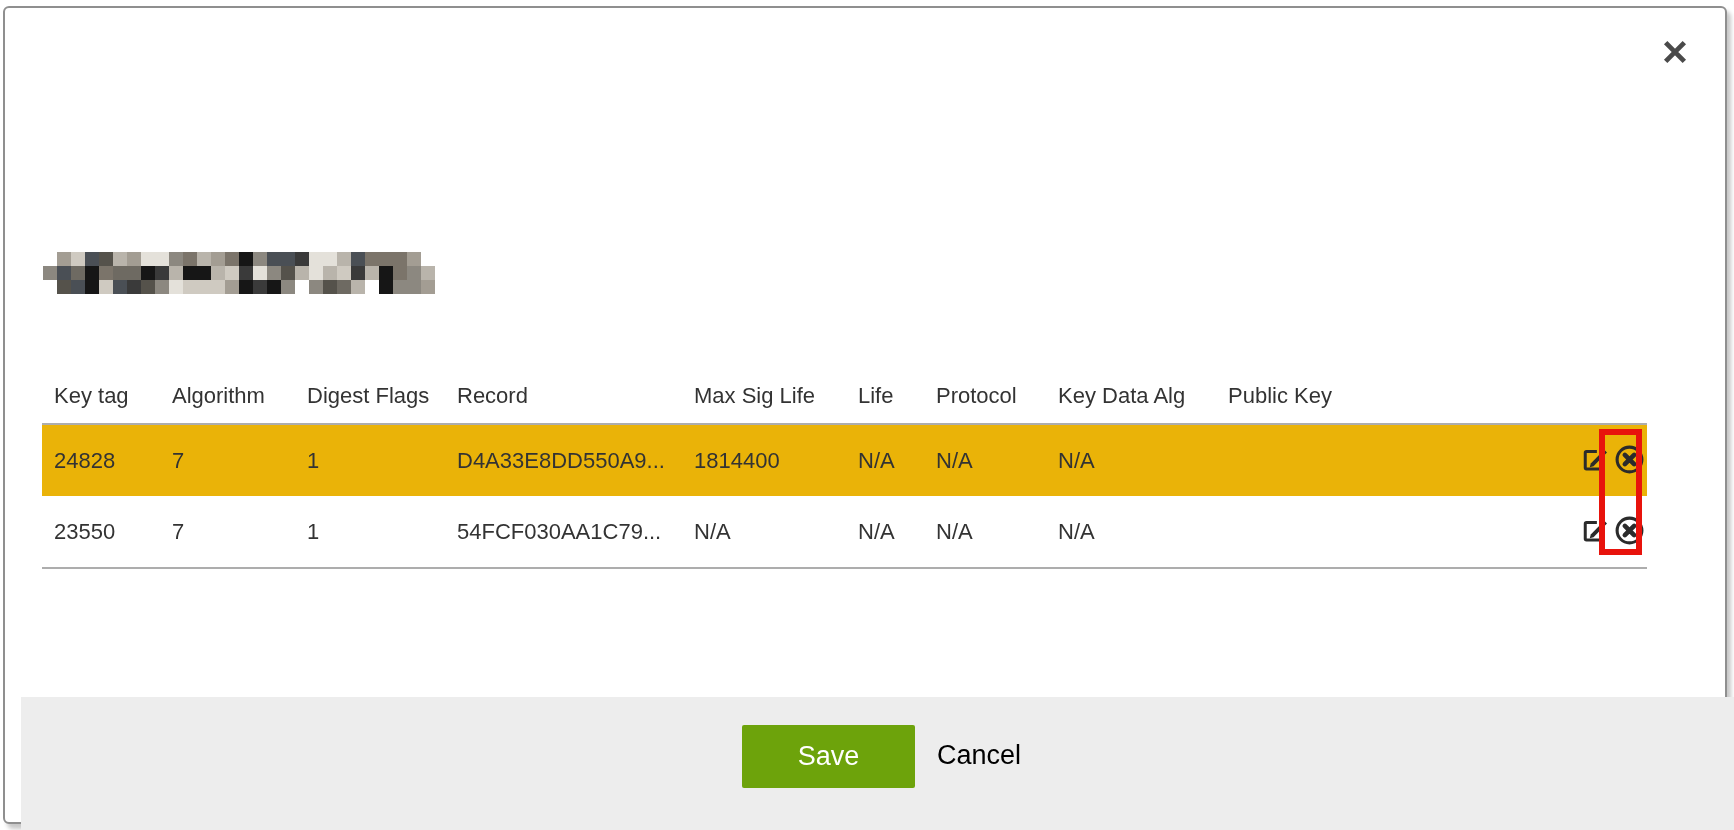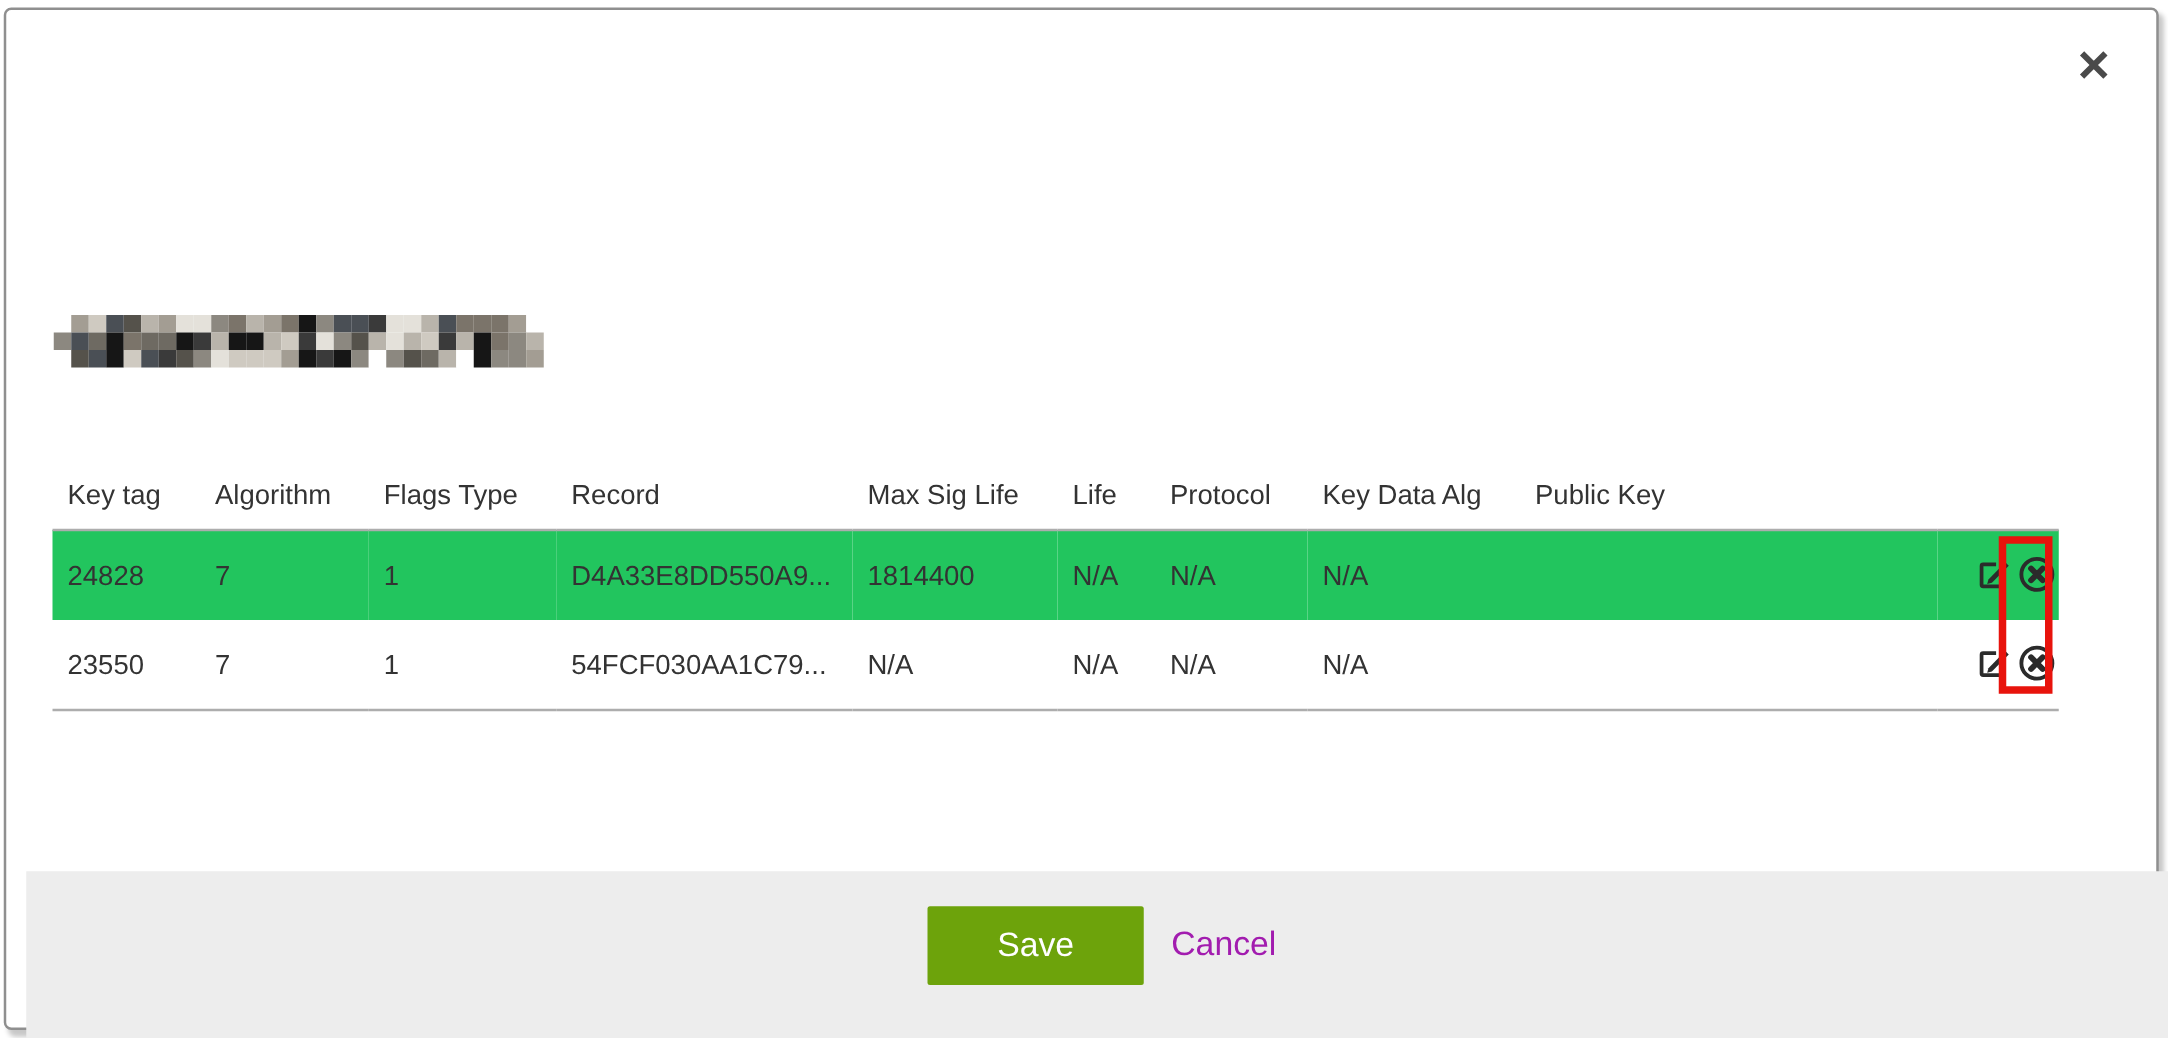--- a/index.html
+++ b/index.html
@@ -12,34 +12,34 @@
     cursor:pointer;padding:0;}
   .close-btn svg{display:block;margin:auto;}
   .mosaic{position:absolute;left:38px;top:244px;display:grid;
     grid-template-columns:repeat(28,14px);grid-auto-rows:14px;}
   .instruction{position:absolute;left:37px;top:284px;font-size:26px;color:#333;}
   table.ds{position:absolute;left:37px;top:360px;width:1605px;border-collapse:collapse;table-layout:fixed;
     font-size:22px;color:#333;}
   table.ds th{font-weight:400;text-align:left;padding:0 0 0 12px;height:55px;vertical-align:middle;
     border-bottom:2px solid #adadad;}
   table.ds td{padding:0 0 0 12px;height:71px;vertical-align:middle;}
-  tr.row-odd{background:#22c55e;}
+  tr.row-odd{background:#eab308;}
   tr.row-even{background:#ffffff;}
   table.ds tr.row-even td{border-bottom:2px solid #adadad;}
   td.actions{text-align:right;padding-right:6px;white-space:nowrap;}
   .icon-btn{background:none;border:none;padding:0;margin:0 2px;cursor:pointer;vertical-align:middle;}
   .highlight-box{position:absolute;left:1594px;top:421px;width:31px;height:114px;
     border:6px solid #e8130c;pointer-events:none;}
   .add-btn{position:absolute;left:37px;top:571px;height:46px;padding:0 30px;background:#fff;
     border:3px solid #6da30b;color:#6da30b;font-size:23px;font-family:inherit;cursor:pointer;}
   .footer{position:absolute;left:16px;top:689px;width:100%;height:160px;background:#ededed;
     border-radius:0 0 4px 4px;text-decoration:underline;}
   .save-btn{position:absolute;left:721px;top:28px;width:173px;height:63px;background:#6da30b;
     border:none;border-radius:2px;color:#fff;font-size:27px;font-family:inherit;cursor:pointer;}
-  .cancel-link{position:absolute;left:916px;top:43px;font-size:27px;color:#a21caf;
+  .cancel-link{position:absolute;left:916px;top:43px;font-size:27px;color:#000000;
     text-decoration:none;cursor:pointer;}
 </style>
 </head>
 <body>
 
 <div class="dialog">
 
 
   <button class="close-btn" aria-label="Close">
     <svg width="32" height="32" viewBox="0 0 24 24">
@@ -145,21 +145,21 @@
         <col style="width:78px">
         <col style="width:122px">
         <col style="width:170px">
       <col style="width:334px">
         <col style="width:97px">
     </colgroup>
     <thead>
       <tr>
         <th>Key tag</th>
         <th>Algorithm</th>
-        <th>Flags Type</th>
+        <th>Digest Flags</th>
         <th>Record</th>
         <th>Max Sig Life</th>
         <th>Life</th>
         <th>Protocol</th>
         <th>Key Data Alg</th>
         <th>Public Key</th>
         <th></th>
       </tr>
     </thead>
     <tbody>

